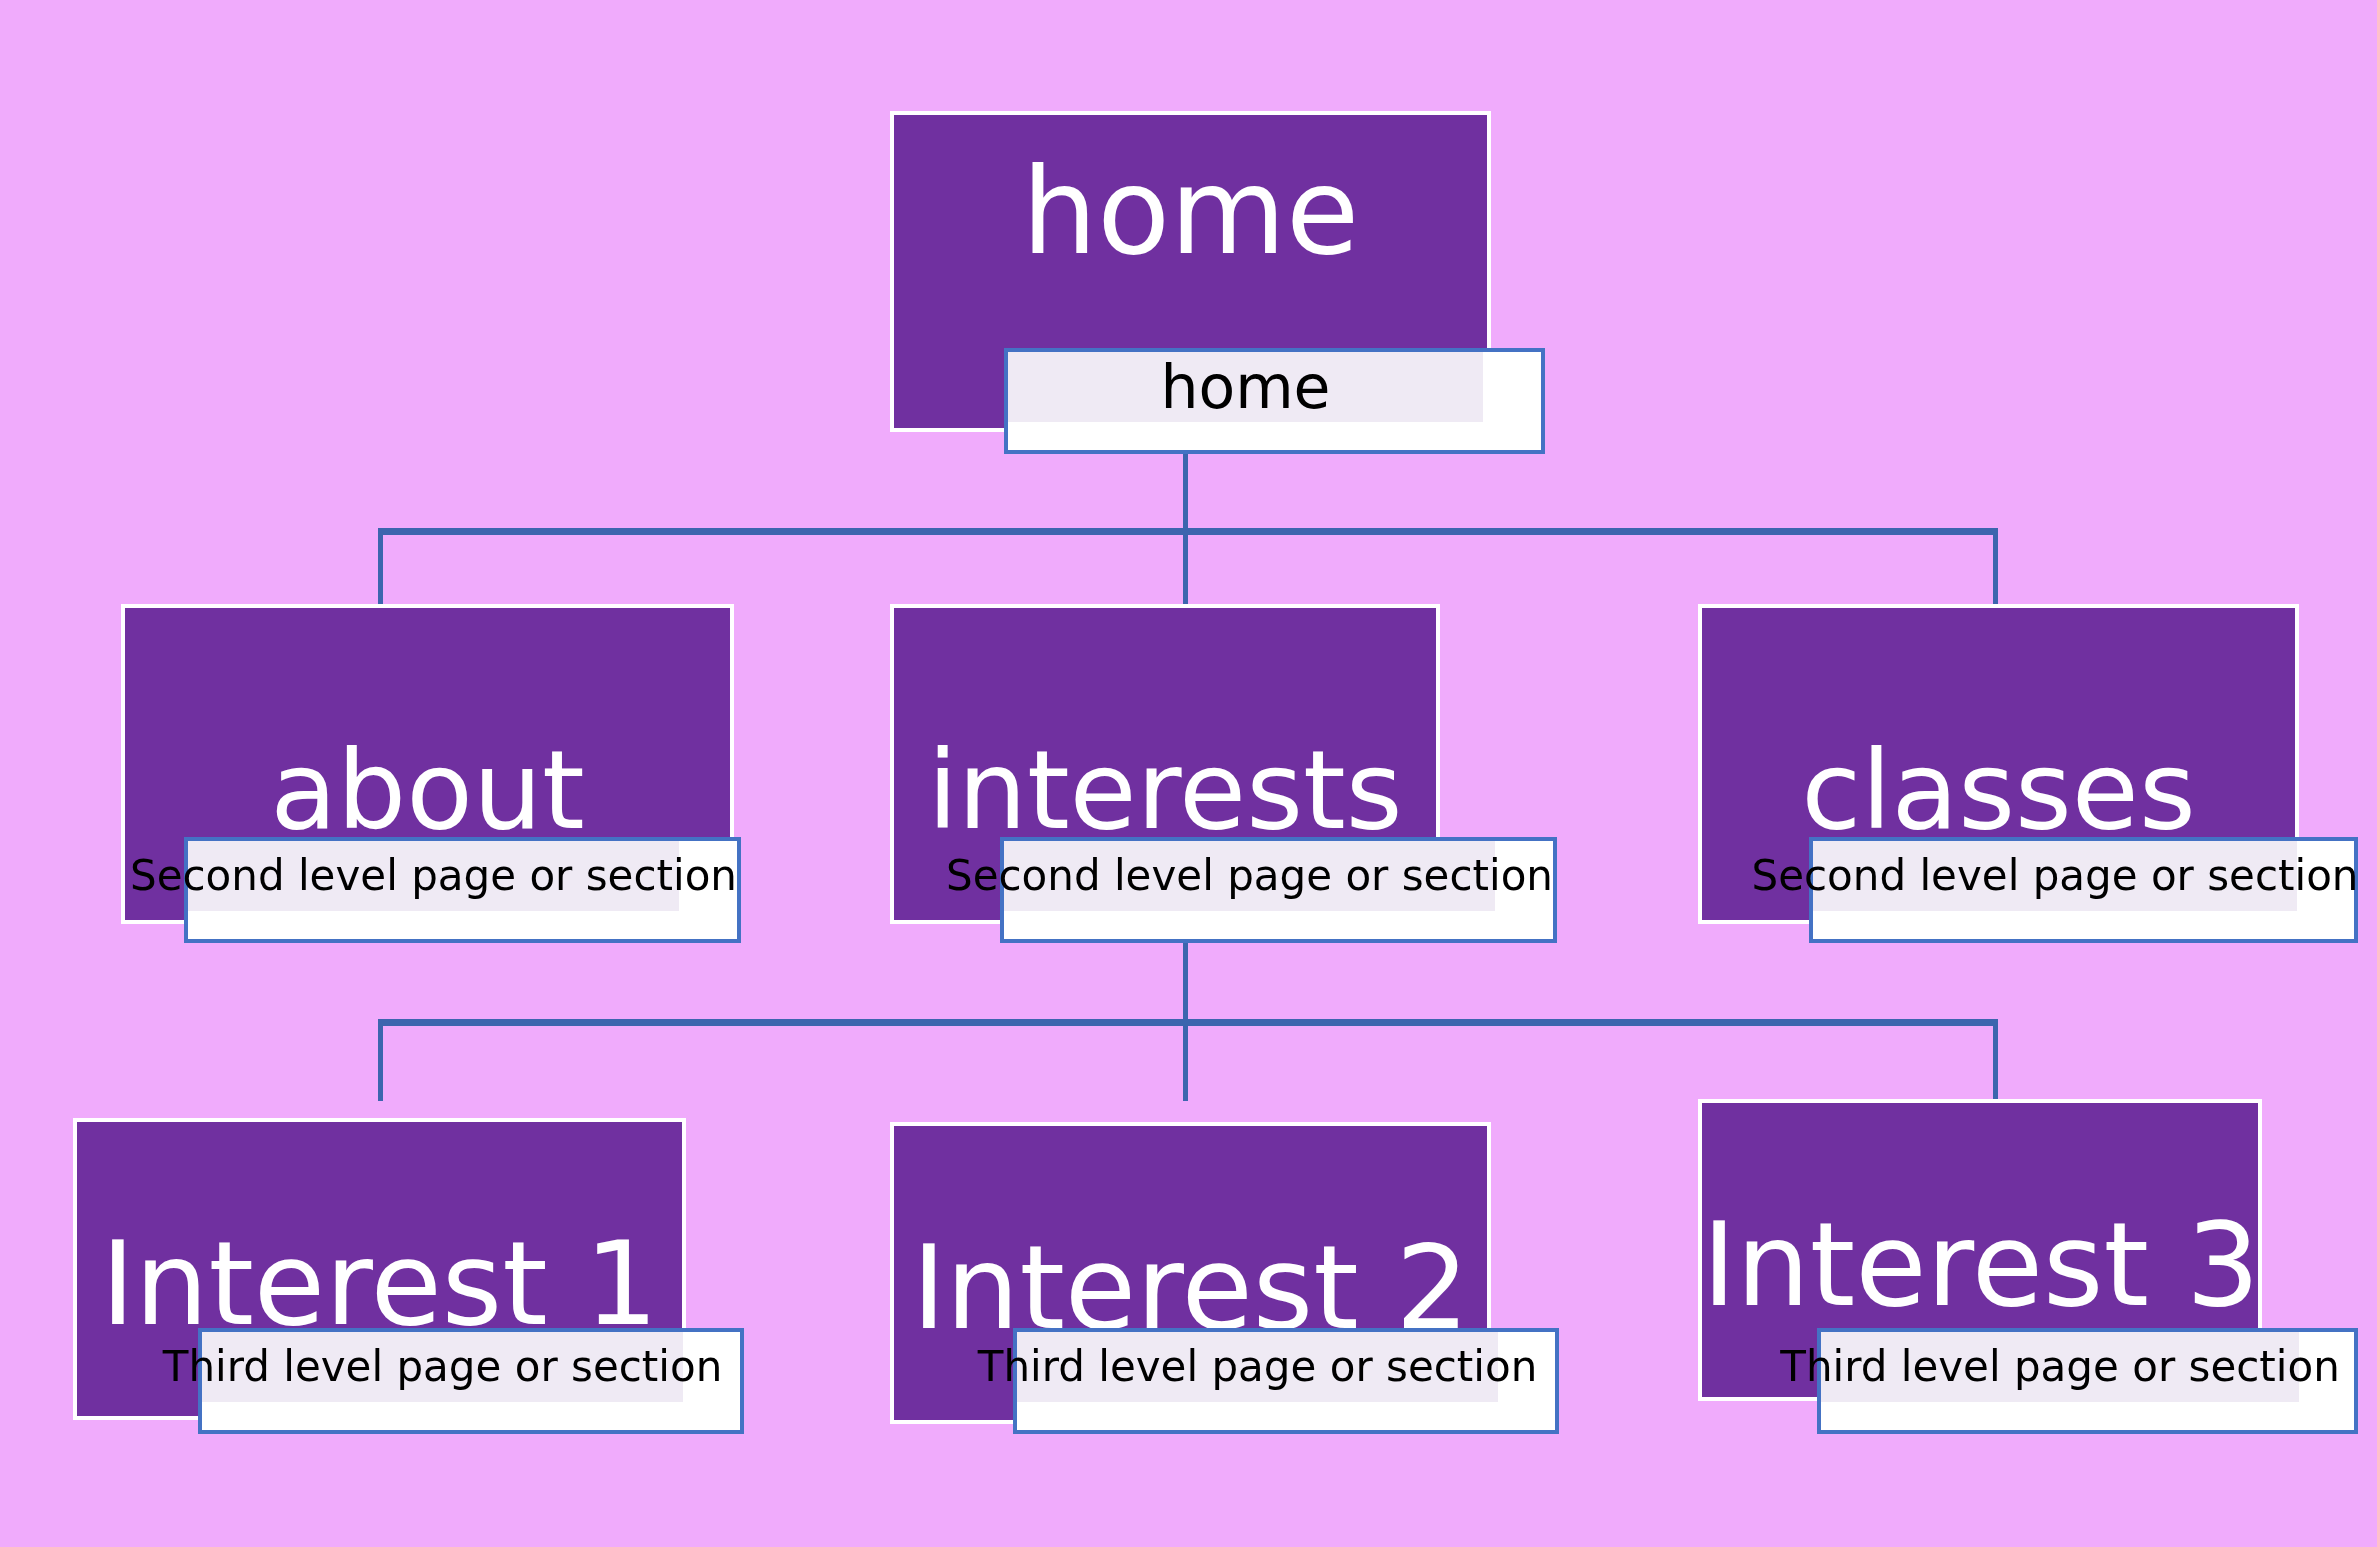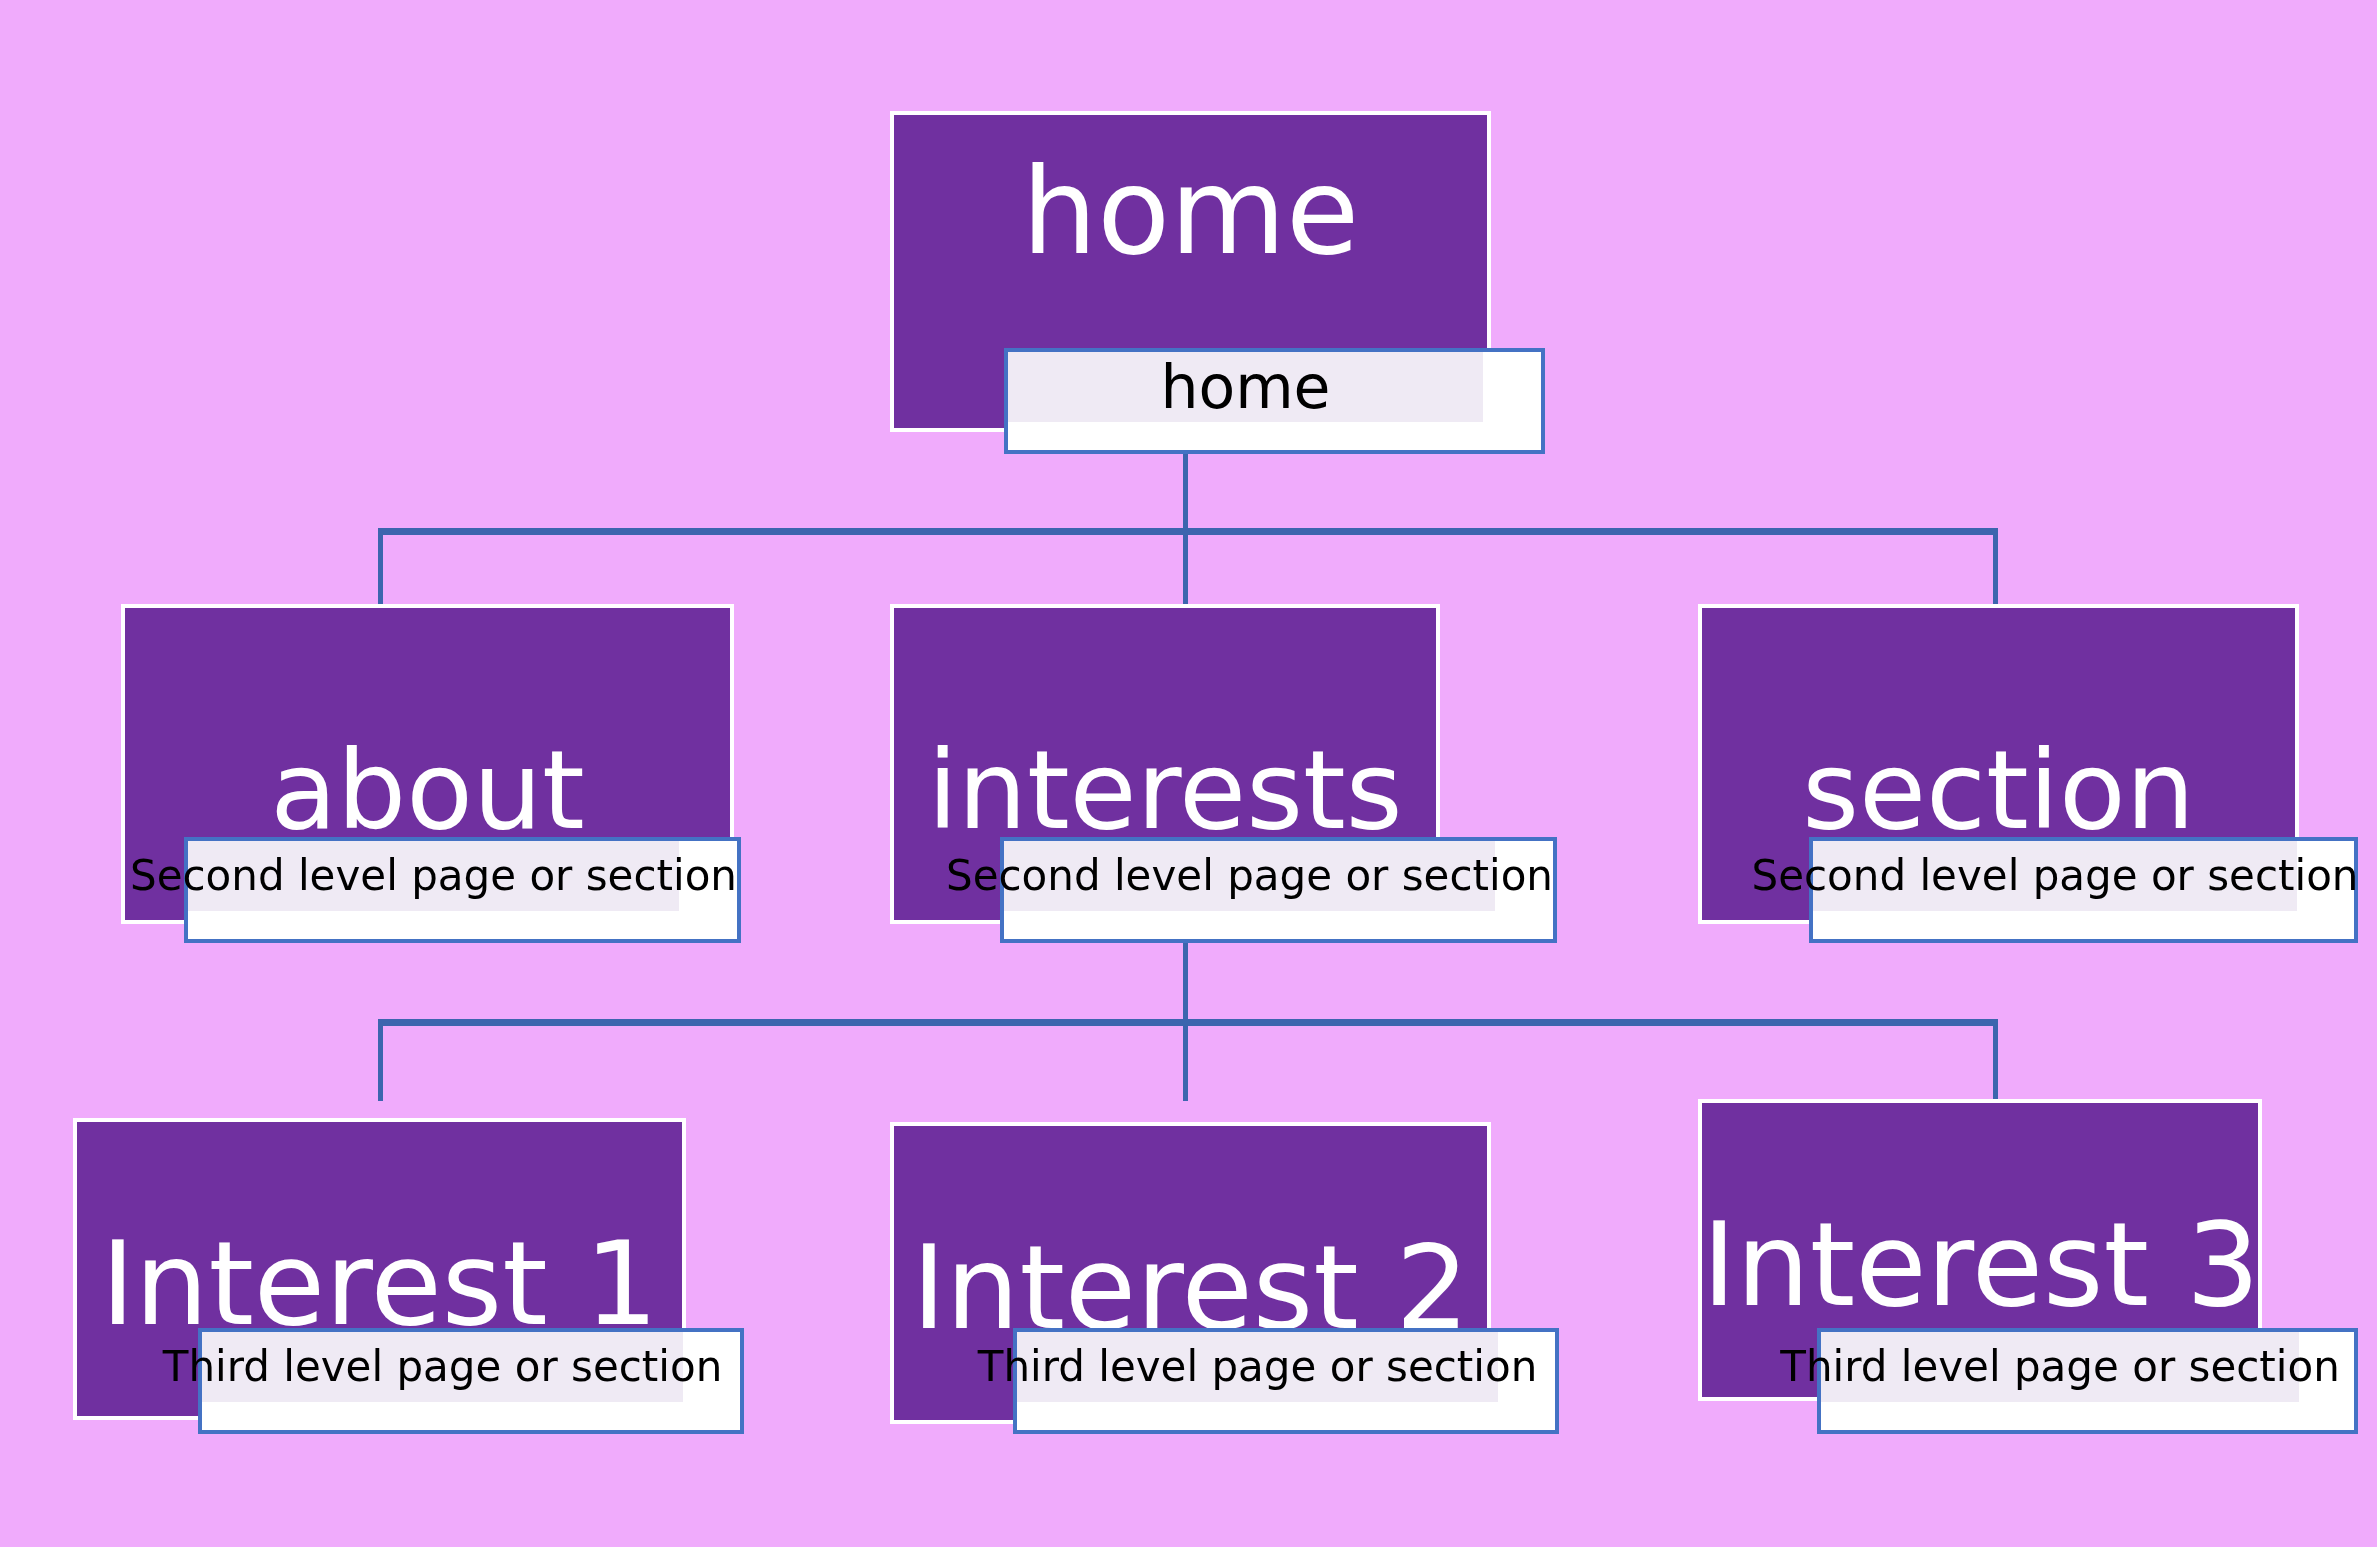--- a/index.html
+++ b/index.html
@@ -122,21 +122,21 @@
   <div class="node level-2" style="left:890px; top:604px; width:550px; height:320px;">
     <span class="node-label">interests</span>
   </div>
   <div class="caption small" style="left:1000px; top:837px; width:557px; height:106px;">
     <div class="caption-highlight" style="width:491px; height:70px;">
       <span class="caption-text">Second level page or section</span>
     </div>
   </div>
 
   <div class="node level-2" style="left:1698px; top:604px; width:601px; height:320px;">
-    <span class="node-label">section</span>
+    <span class="node-label">classes</span>
   </div>
   <div class="caption small" style="left:1809px; top:837px; width:549px; height:106px;">
     <div class="caption-highlight" style="width:484px; height:70px;">
       <span class="caption-text">Second level page or section</span>
     </div>
   </div>
 
   <div class="node level-3" style="left:73px; top:1099px; width:613px; height:302px;margin-top:19px;">
     <span class="node-label">Interest 1</span>
   </div>

